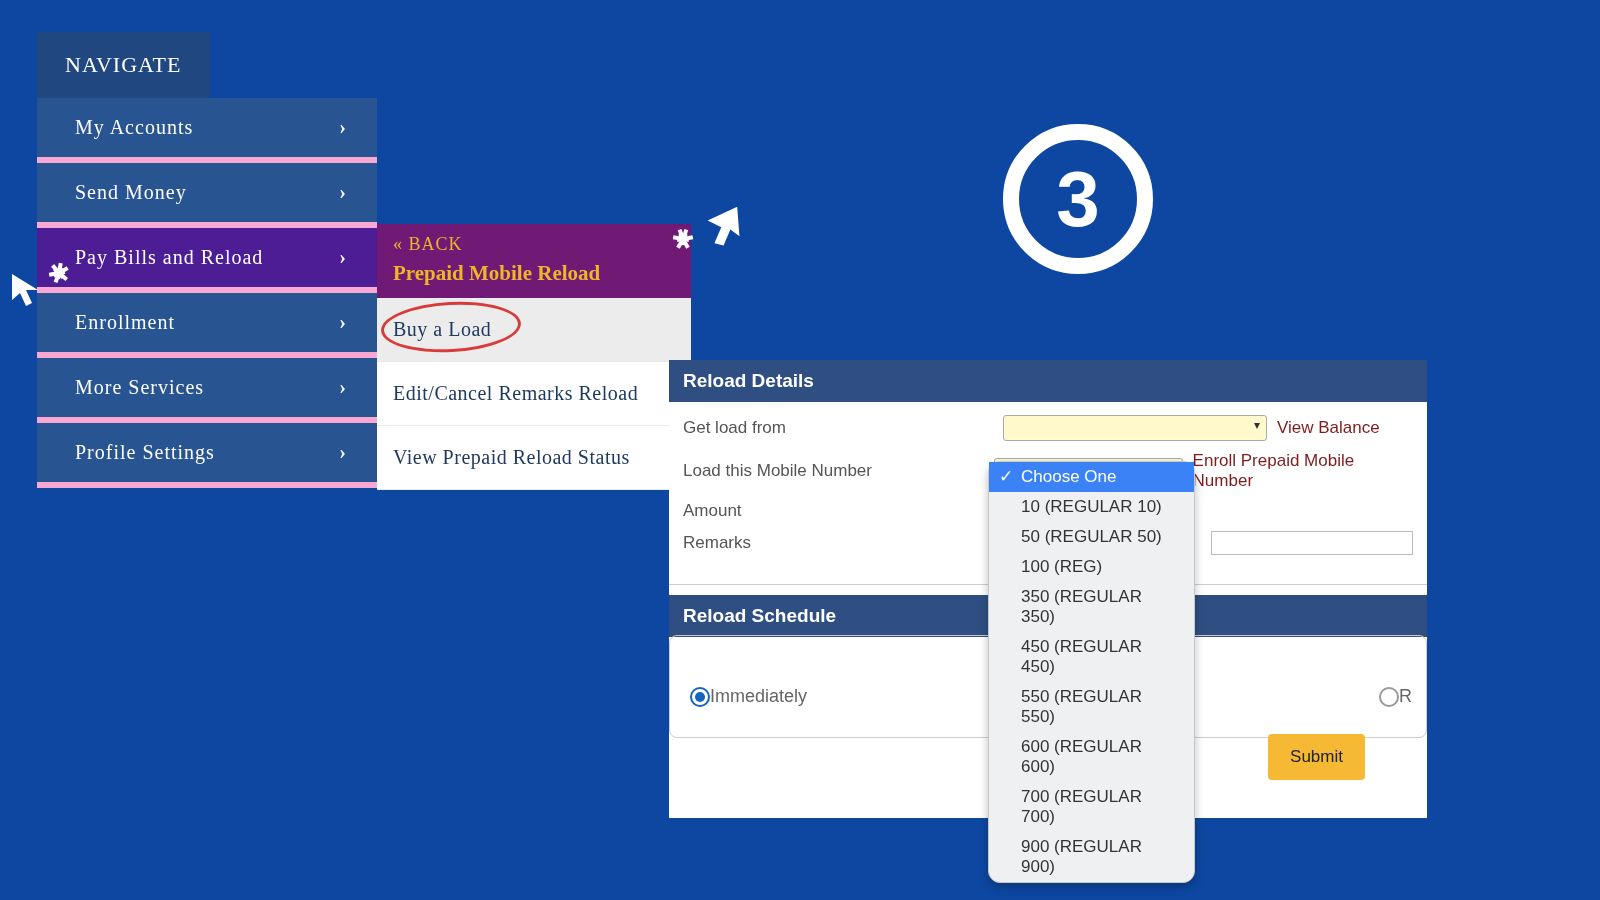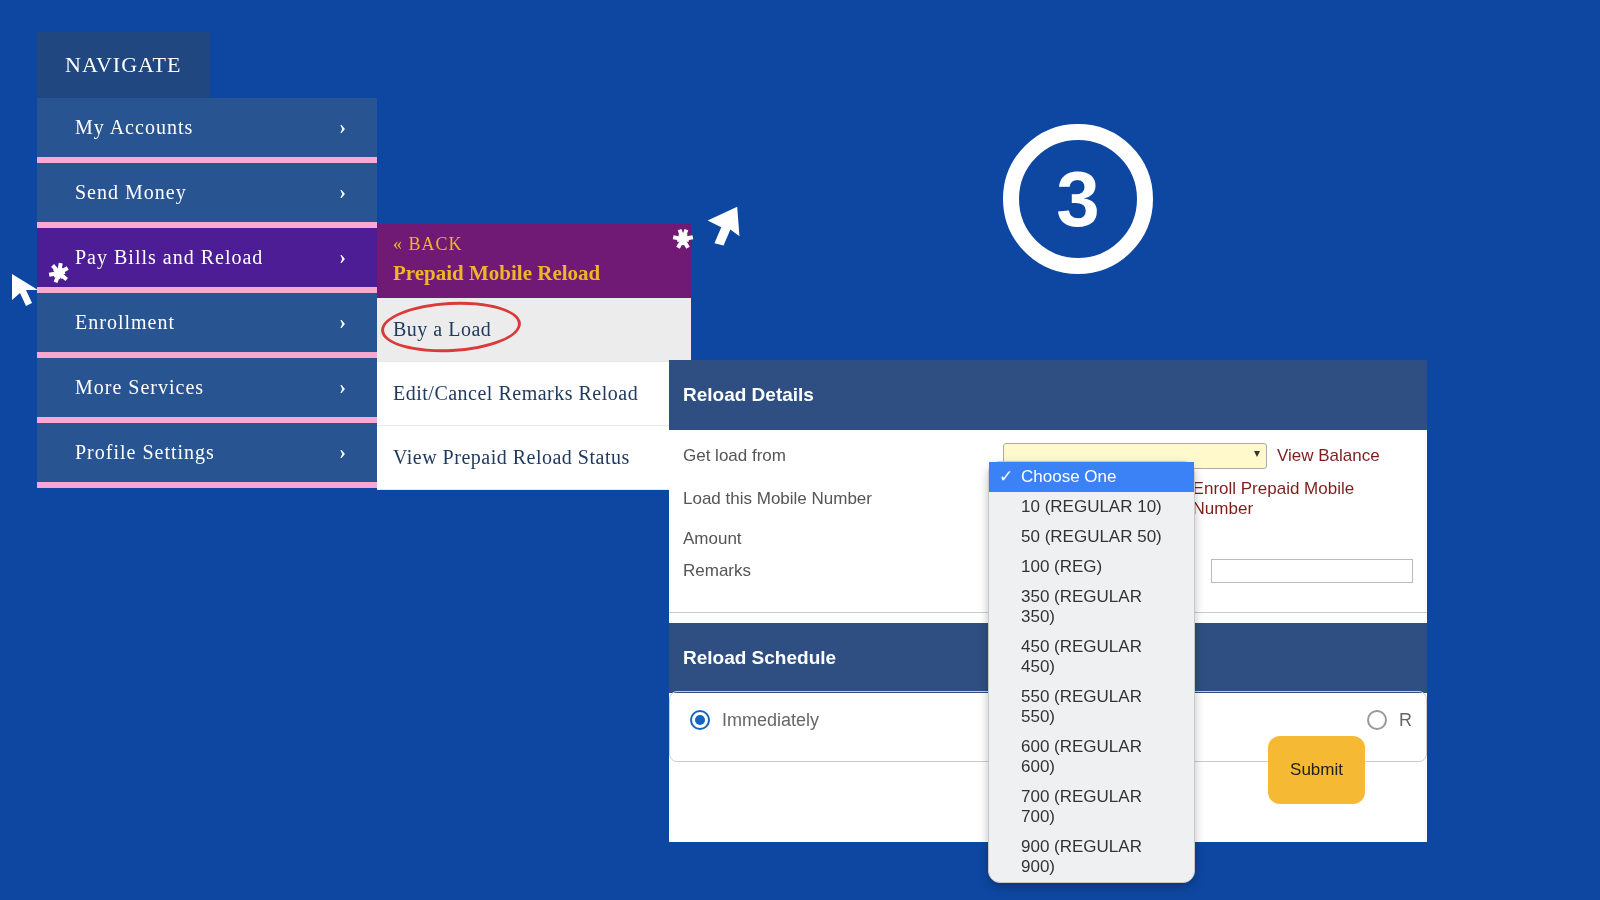--- a/index.html
+++ b/index.html
@@ -98,21 +98,21 @@
   top: 360px;
   width: 758px;
   background: #fff;
   font-family: Arial, Helvetica, sans-serif;
 }
 .panel-header {
   background: #2f4f82;
   color: #fff;
   font-weight: bold;
   font-size: 19px;
-  padding: 24px 14px;
+  padding: 10px 14px;
 }
 .form-body {
   padding: 8px 14px 24px 14px;
   border-bottom: 1px solid #ccc;
 }
 .form-row {
   display: flex;
   align-items: center;
   padding: 5px 0;
   font-size: 17px;
@@ -143,40 +143,40 @@
 
 .schedule-body {
   padding: 18px 20px 30px 20px;
   border: 1px solid #ccc;
   border-radius: 8px;
   margin-top: -2px;
   display: flex;
   align-items: center;
   justify-content: space-between;
 }
-.radio-wrap { display: flex; align-items: flex-start; gap: 12px; font-size: 18px; color: #666; }
+.radio-wrap { display: flex; align-items: flex-end; font-size: 18px; color: #666; margin-top: 32px; }
 .radio {
   width: 20px; height: 20px; border: 2px solid #1565c0; border-radius: 50%;
   display: inline-flex; align-items: center; justify-content: center;
 }
 .radio.checked::after {
   content: ''; width: 10px; height: 10px; background: #1565c0; border-radius: 50%;
 }
 .radio.unchecked { border-color: #999; }
 
 .submit-btn {
   position: absolute;
   right: 62px;
   bottom: 38px;
   background: #f6b933;
   color: #222;
   border: none;
-  padding: 24px 22px;
+  padding: 13px 22px;
   font-size: 17px;
-  border-radius: 12px;
+  border-radius: 4px;
   cursor: pointer;
 }
 
 
 .dropdown {
   position: absolute;
   left: 988px;
   top: 461px;
   width: 207px;
   background: #eef0f1;

